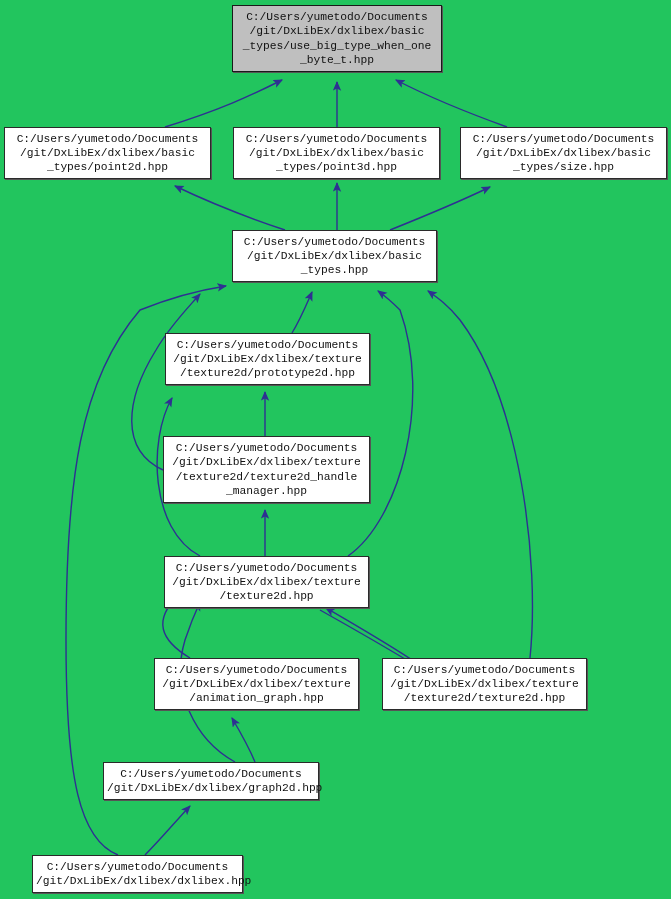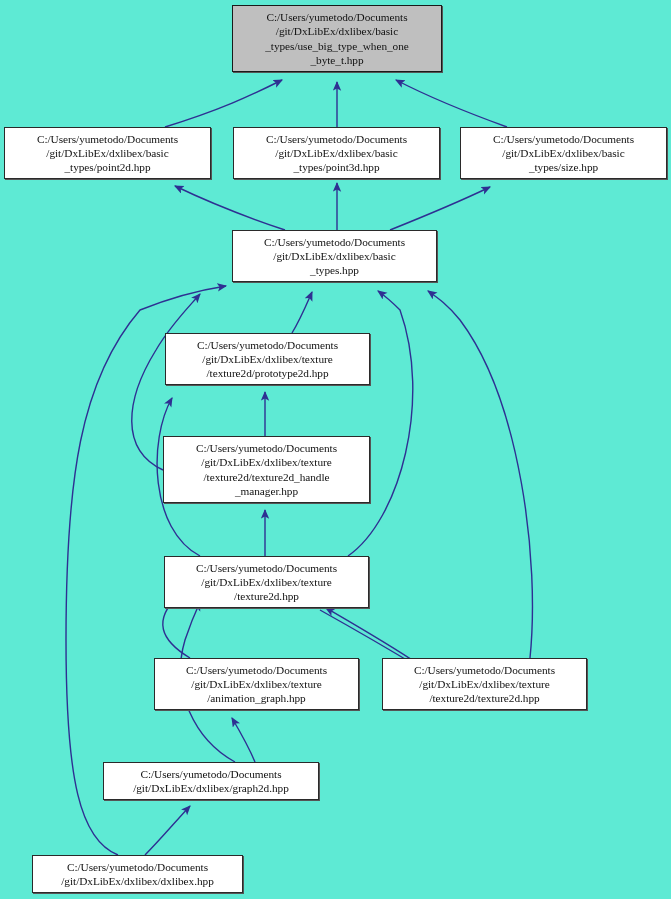--- a/index.html
+++ b/index.html
@@ -5,22 +5,22 @@
 <style>
   html, body {
     margin: 0;
     padding: 0;
     background: #ffffff;
   }
   #graph-root {
     position: relative;
     width: 671px;
     height: 899px;
-    background: #5eead4;
-    font-family: Liberation Serif, serif;
+    background: #22c55e;
+    font-family: Liberation Mono, monospace;
     overflow: hidden;
   }
   #edge-layer {
     position: absolute;
     left: 0;
     top: 0;
     width: 671px;
     height: 899px;
   }
   .node {

